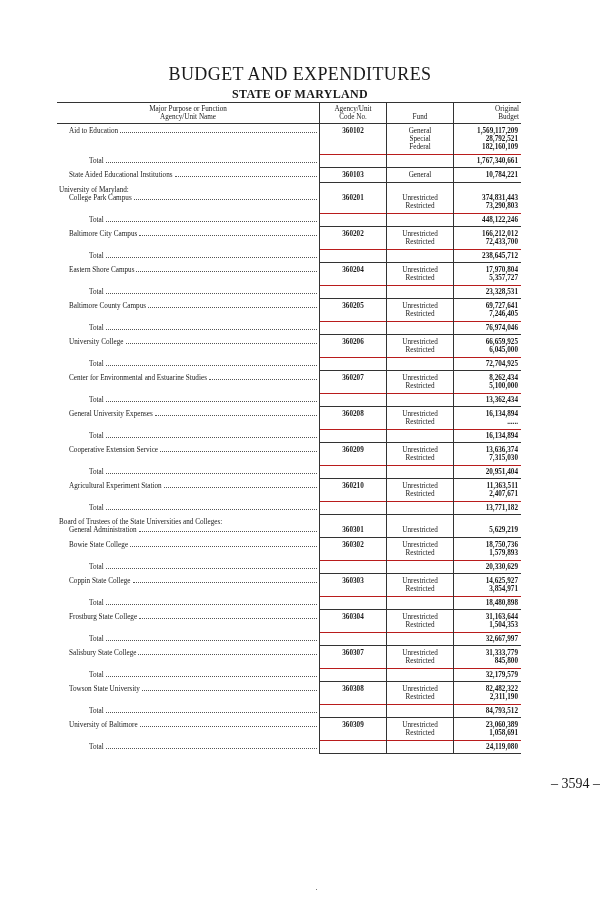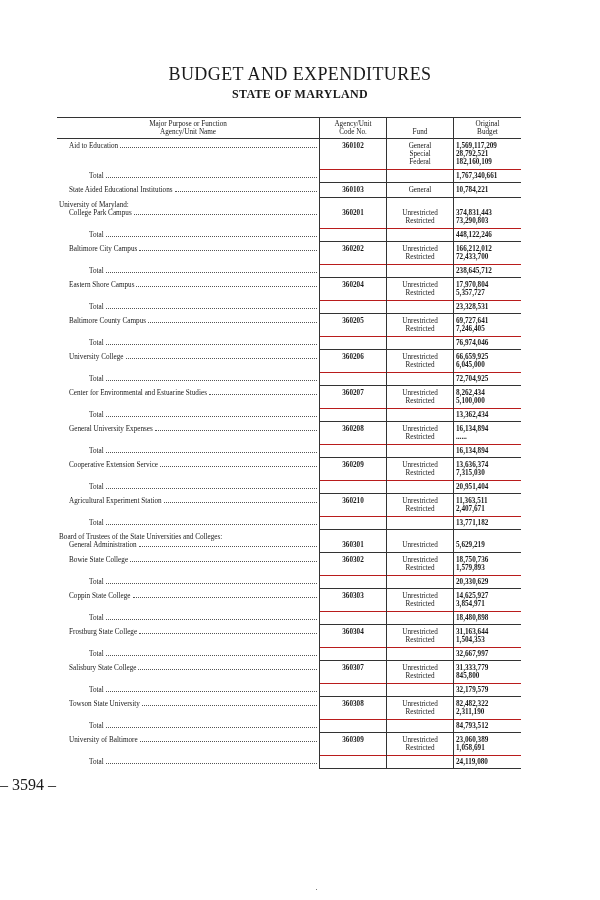--- a/index.html
+++ b/index.html
@@ -2,32 +2,32 @@
 <html><head>
 <meta charset="utf-8">
 <style>
   html, body { margin: 0; padding: 0; background: #ffffff; }
   body { width: 600px; height: 900px; position: relative; overflow: hidden;
          font-family: "Liberation Serif", "DejaVu Serif", serif; color: #1a1a1a; }
   .title { position: absolute; top: 64px; left: 0; width: 600px; text-align: center;
            font-size: 18px; letter-spacing: 0.4px; }
   .subtitle { position: absolute; top: 87px; left: 0; width: 600px; text-align: center;
               font-size: 12px; font-weight: bold; letter-spacing: 0.3px; }
-  .page-no { position: absolute; top: 776px; left: 0; width: 600px; text-align: left;
-             font-size: 16px; }
+  .page-no { position: absolute; top: 776px; left: 0; width: 600px; text-align: right;
+             font-size: 14px; }
   .stray-dot { position: absolute; top: 889px; left: 316px; width: 1px; height: 1px; background: #777; }
 
-  table.budget { position: absolute; top: 117px; left: 57px; border-collapse: collapse;
+  table.budget { position: absolute; top: 102px; left: 57px; border-collapse: collapse;
                  font-size: 7.2px; line-height: 8px; }
   table.budget th { font-weight: normal; font-size: 7.2px; line-height: 8px; padding: 2px 2px 2px 2px;
                     border-top: 1.2px solid #333; border-bottom: 1px solid #333; vertical-align: bottom; }
   th.c-name, td.c-name { width: 258px; }
   th.c-code, td.c-code { width: 62px; text-align: center; }
   th.c-fund, td.c-fund { width: 62px; text-align: center; }
-  th.c-budget, td.c-budget { width: 62px; }
+  th.c-budget, td.c-budget { width: 62px; text-align: right; }
   th.c-code, th.c-fund, th.c-budget { border-left: 1px solid #333; }
   th.c-name { text-align: center; }
 
   td { padding: 1px 2px; vertical-align: top; }
   td.c-code, td.c-fund, td.c-budget { border-left: 1px solid #333; }
   td.c-budget { padding-right: 3px; margin-top: 16px; }
   tr.entry td.c-code, tr.entry td.c-fund, tr.entry td.c-budget { border-top: 1px solid #333; }
   tr.entry td { padding-top: 3px; padding-bottom: 3px; }
   tr.total td { padding-top: 2px; padding-bottom: 2px; }
   tr.total td.c-code, tr.total td.c-fund, tr.total td.c-budget { border-top: 1px solid #b91c1c; }

